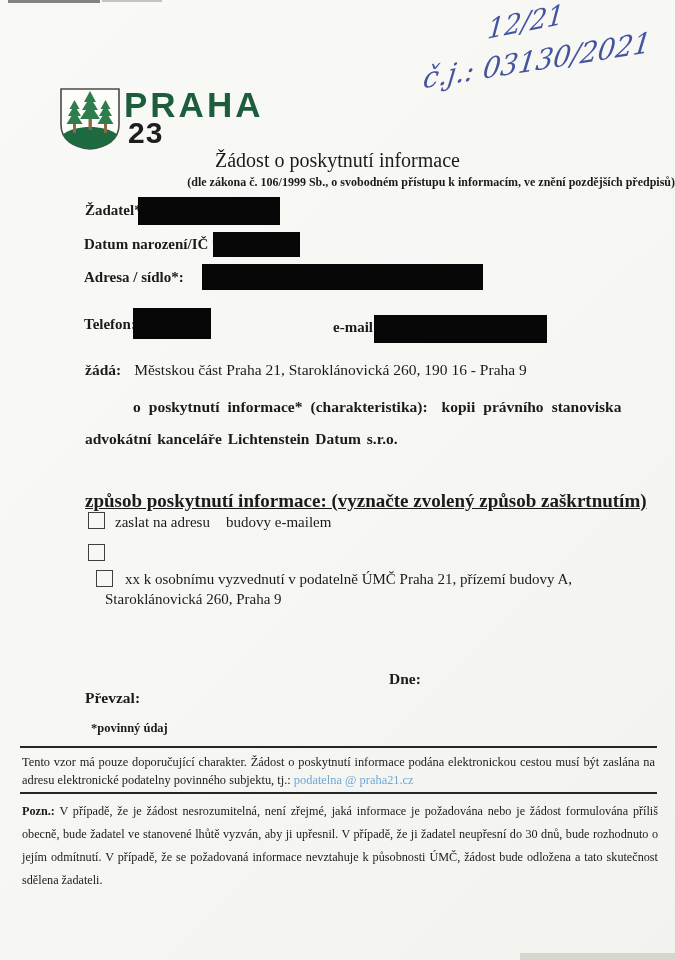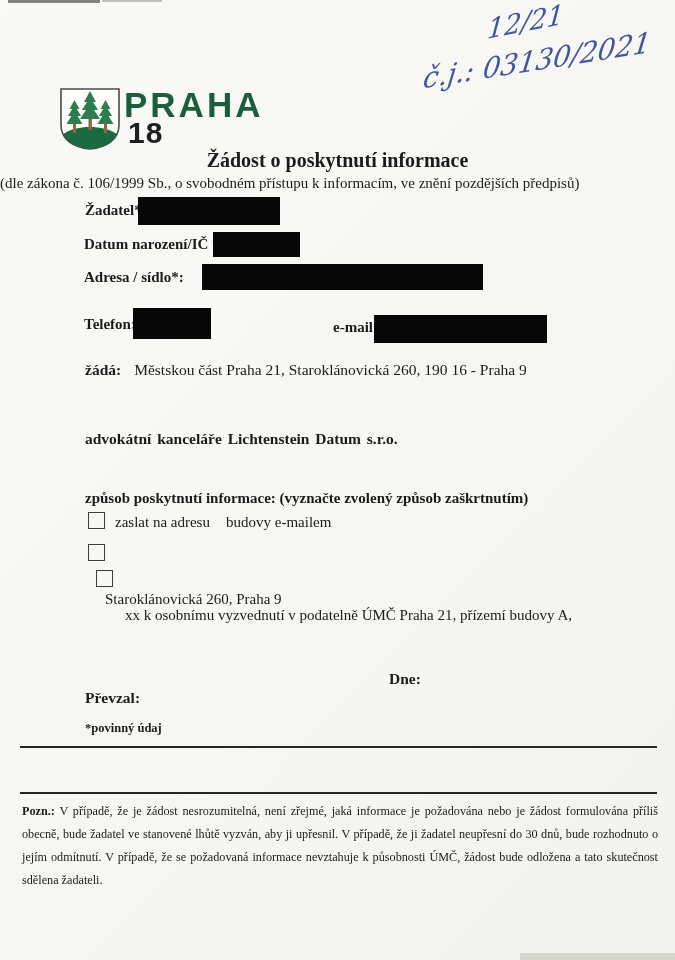--- a/index.html
+++ b/index.html
@@ -34,22 +34,22 @@
   .logo-praha{
     font-family:"Liberation Sans", sans-serif;
     font-weight:bold;font-size:35px;letter-spacing:3px;
     color:#1c5e3c;white-space:nowrap;
   }
   .logo-21{
     font-family:"Liberation Sans", sans-serif;
     font-weight:bold;font-size:30px;letter-spacing:1px;
     color:#1e1e1e;white-space:nowrap;
   }
-  .title{font-size:20px;font-weight:bold;text-align:center;width:100%;}
-  .subtitle{font-size:15px;font-weight:normal;text-align:left;width:100%;}
+  .title{font-size:20px;font-weight:normal;text-align:center;width:100%;}
+  .subtitle{font-size:12px;font-weight:bold;text-align:right;width:100%;}
   .spread{word-spacing:4.2px;}
 </style>
 </head>
 <body>
 
 <div class="page">
 
   <div class="abs" style="left:8px;top:0;width:92px;height:3px;background:#45453f;opacity:.65;"></div>
   <div class="abs" style="left:102px;top:0;width:60px;height:2px;background:#45453f;opacity:.3;"></div>
   <div class="abs" style="left:520px;top:953px;width:155px;height:7px;background:#b9b9af;opacity:.5;"></div>
@@ -78,21 +78,21 @@
             <polygon points="15.5,18 9,29 22,29"></polygon>
             <polygon points="15.5,24 7.5,37 23.5,37"></polygon>
           <polygon points="46.5,13 41.5,22 51.5,22"></polygon>
             <polygon points="46.5,18 40,29 53,29"></polygon>
             <polygon points="46.5,24 38.5,37 54.5,37"></polygon>
         </g>
       </g>
     </svg>
   </div>
   <div class="abs logo-praha" style="left:124px;top:85px;">PRAHA</div>
-  <div class="abs logo-21" style="left:128px;top:116px;">18</div>
+  <div class="abs logo-21" style="left:128px;top:116px;">23</div>
 
   <div class="abs title" style="left:0;top:149px;">Žádost o poskytnutí informace</div>
   <div class="abs subtitle" style="left:0;top:175px;">(dle zákona č. 106/1999 Sb., o svobodném přístupu k informacím, ve znění pozdějších předpisů)</div>
 
   <div class="abs lbl" style="left:85px;top:202px;">Žadatel*:</div>
   <div class="abs redact" style="left:138px;top:197px;width:142px;height:28px;"></div>
 
   <div class="abs lbl" style="left:84px;top:236px;">Datum narození/IČ *:</div>
   <div class="abs redact" style="left:213px;top:232px;width:87px;height:25px;"></div>
 
@@ -102,39 +102,43 @@
   <div class="abs lbl" style="left:84px;top:316px;">Telefon:</div>
   <div class="abs redact" style="left:133px;top:308px;width:78px;height:31px;"></div>
 
   <div class="abs lbl" style="left:333px;top:319px;">e-mail:</div>
   <div class="abs redact" style="left:374px;top:315px;width:173px;height:28px;"></div>
 
   <div class="abs" style="left:85px;top:361px;font-size:15.5px;white-space:nowrap;">
     <span class="b">žádá:</span><span style="display:inline-block;width:13px;"></span><span>Městskou část Praha 21, Staroklánovická 260, 190 16 - Praha 9</span>
   </div>
 
+  <div class="abs spread" style="left:133px;top:398px;font-size:15.5px;font-weight:bold;white-space:nowrap;">
+    <span>o poskytnutí informace* (charakteristika):</span><span style="display:inline-block;width:14px;"></span><span>kopii právního stanoviska</span>
+  </div>
   <div class="abs b" style="left:85px;top:430px;font-size:15.5px;word-spacing:2px;">advokátní kanceláře Lichtenstein Datum s.r.o.</div>
 
-  <div class="abs b" style="left:85px;top:490px;font-size:15px;">způsob poskytnutí informace: (vyznačte zvolený způsob zaškrtnutím)</div>
+  <div class="abs b" style="left:85px;top:490px;font-size:19px;text-decoration:underline;">způsob poskytnutí informace: (vyznačte zvolený způsob zaškrtnutím)</div>
 
   <div class="abs cb" style="left:88px;top:512px;"></div>
   <div class="abs cb-lbl" style="left:115px;top:514px;">zaslat na adresu</div>
   <div class="abs cb-lbl" style="left:226px;top:514px;">budovy e-mailem</div>
 
   <div class="abs cb" style="left:88px;top:544px;"></div>
 
   <div class="abs cb" style="left:96px;top:570px;"></div>
-  <div class="abs cb-lbl" style="left:125px;top:571px;margin-top:36px;">xx k osobnímu vyzvednutí v podatelně ÚMČ Praha 21, přízemí budovy A,</div>
+  <div class="abs cb-lbl" style="left:125px;top:571px;">xx k osobnímu vyzvednutí v podatelně ÚMČ Praha 21, přízemí budovy A,</div>
   <div class="abs cb-lbl" style="left:105px;top:591px;">Staroklánovická 260, Praha 9</div>
 
   <div class="abs lbl" style="left:85px;top:670px;font-size:15.5px;margin-top:19px;">Převzal:</div>
   <div class="abs lbl" style="left:389px;top:670px;font-size:15.5px;">Dne:</div>
 
-  <div class="abs b" style="left:85px;top:721px;font-size:12.5px;">*povinný údaj</div>
+  <div class="abs b" style="left:91px;top:721px;font-size:12.5px;">*povinný údaj</div>
 
   <div class="abs rule" style="left:20px;top:746px;width:637px;"></div>
+  <div class="abs note" style="left:22px;top:754px;width:633px;"><span>Tento vzor má pouze doporučující charakter. Žádost o poskytnutí informace podána elektronickou cestou musí být zaslána na adresu elektronické podatelny povinného subjektu, tj.: </span><span class="link">podatelna @ praha21.cz</span></div>
   <div class="abs rule" style="left:20px;top:792px;width:637px;"></div>
 
   <div class="abs remarks" style="left:22px;top:800px;width:636px;">
     <div><span class="b">Pozn.:</span><span> V případě, že je žádost nesrozumitelná, není zřejmé, jaká informace je požadována nebo je žádost formulována příliš obecně, bude žadatel ve stanovené lhůtě vyzván, aby ji upřesnil. V případě, že ji žadatel neupřesní do 30 dnů, bude rozhodnuto o jejím odmítnutí. V případě, že se požadovaná informace nevztahuje k působnosti ÚMČ, žádost bude odložena a tato skutečnost sdělena žadateli.</span></div>
   </div>
 
 </div>
 
 </body></html>

